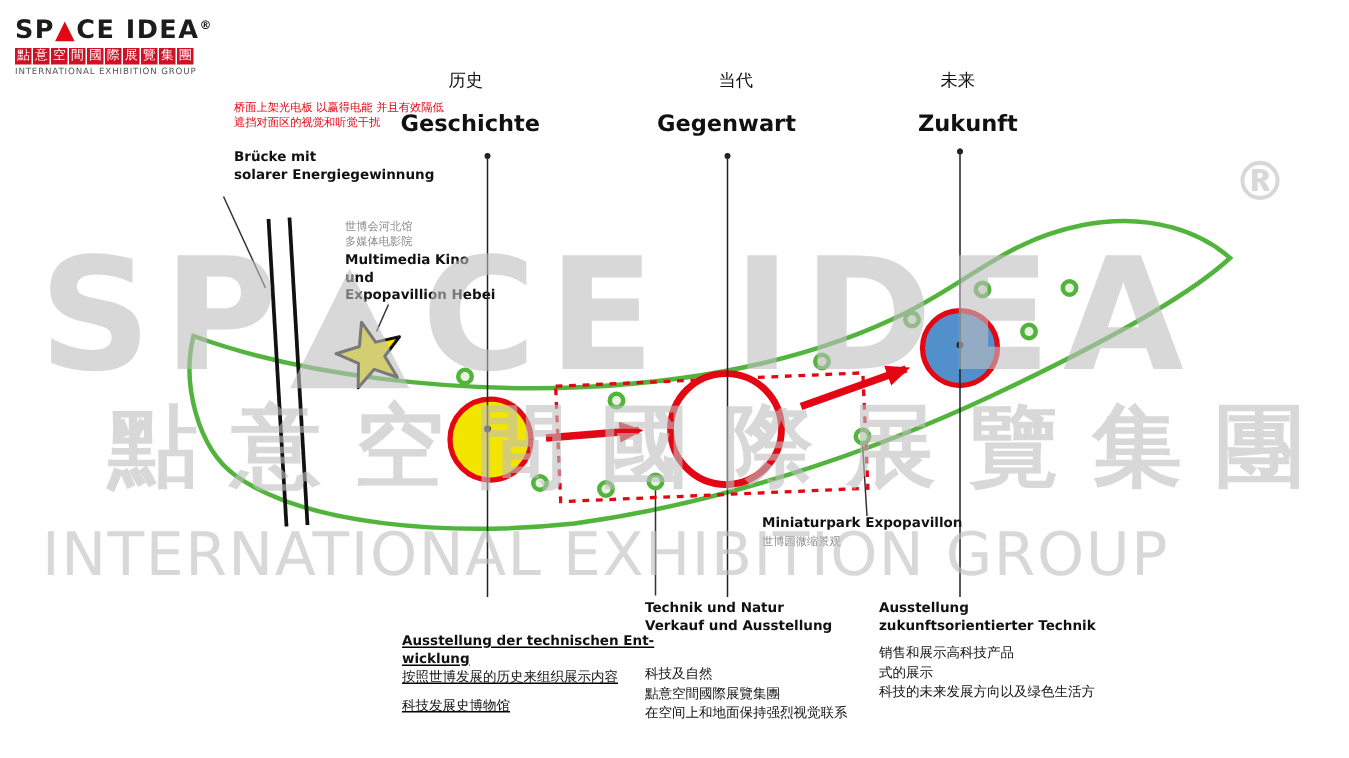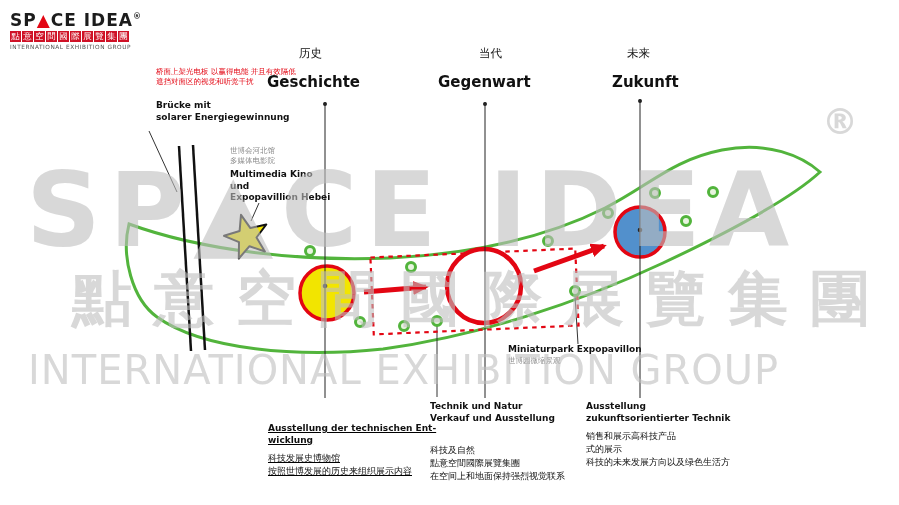--- a/index.html
+++ b/index.html
@@ -81,22 +81,22 @@
 </div>
 
 <div class="abs" style="left:508px;top:344px;">
   <div class="note-de nowrap">Miniaturpark Expopavillon</div>
   <div class="tiny-gray nowrap">世博园微缩景观</div>
 </div>
 
 <div class="abs" style="left:268px;top:423px;text-decoration:underline;">
   <div class="note-de nowrap">Ausstellung der technischen Ent-</div>
   <div class="note-de nowrap">wicklung</div>
+  <div class="note-cn nowrap">按照世博发展的历史来组织展示内容</div>
   <div class="note-cn nowrap" style="margin-top:6px;">科技发展史博物馆</div>
-  <div class="note-cn nowrap">按照世博发展的历史来组织展示内容</div>
 </div>
 
 <div class="abs" style="left:430px;top:401px;">
   <div class="note-de nowrap">Technik und Natur</div>
   <div class="note-de nowrap">Verkauf und Ausstellung</div>
   <div class="note-cn nowrap" style="margin-top:20px;">科技及自然</div>
   <div class="note-cn nowrap">點意空間國際展覽集團</div>
   <div class="note-cn nowrap">在空间上和地面保持强烈视觉联系</div>
 </div>
 

